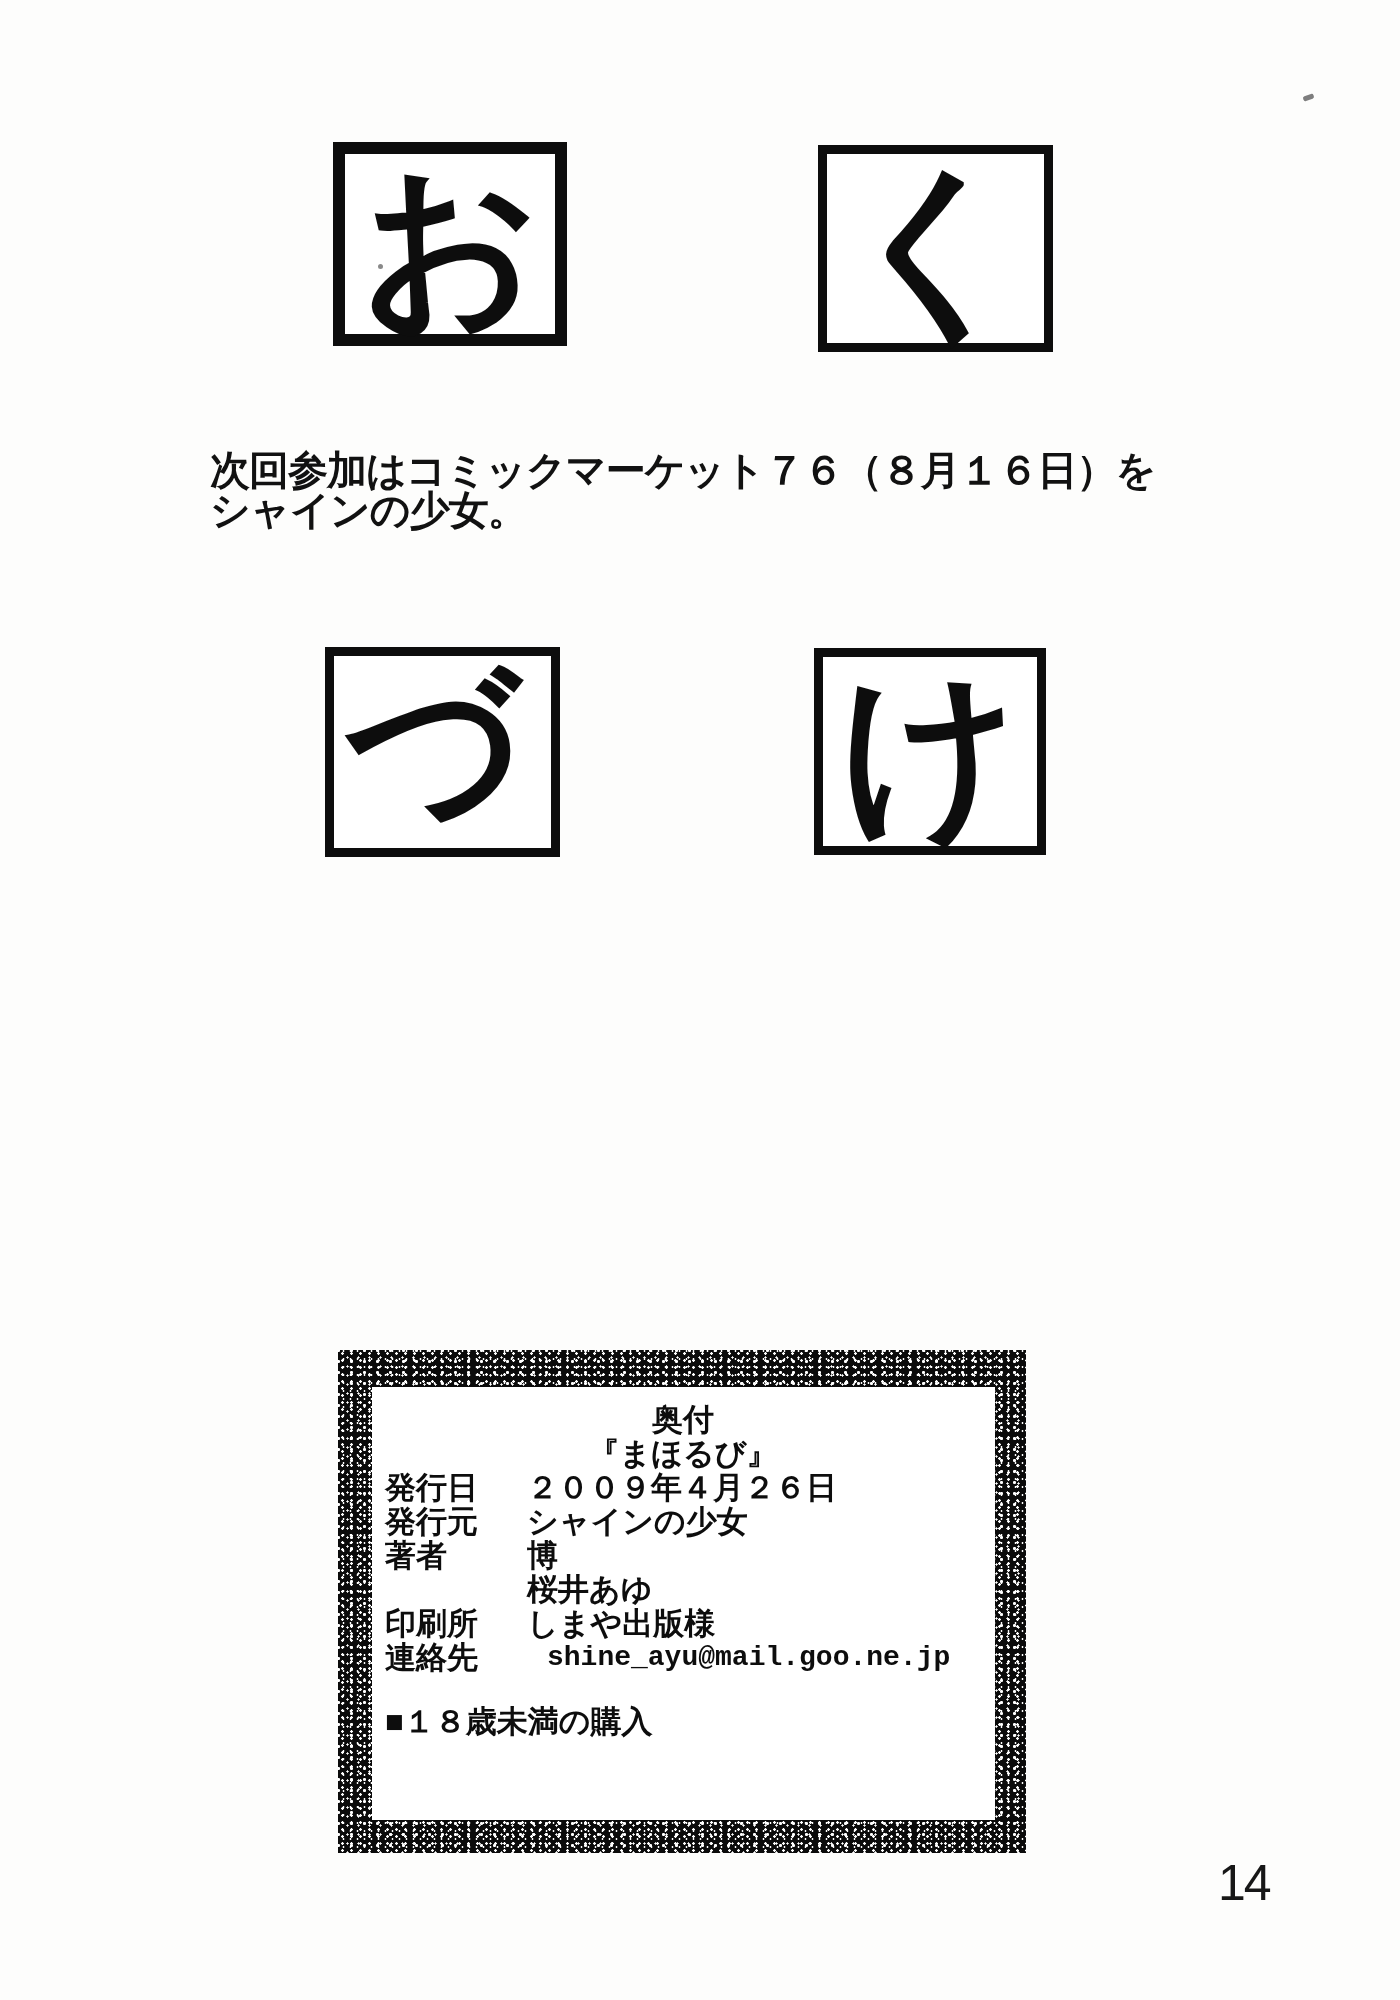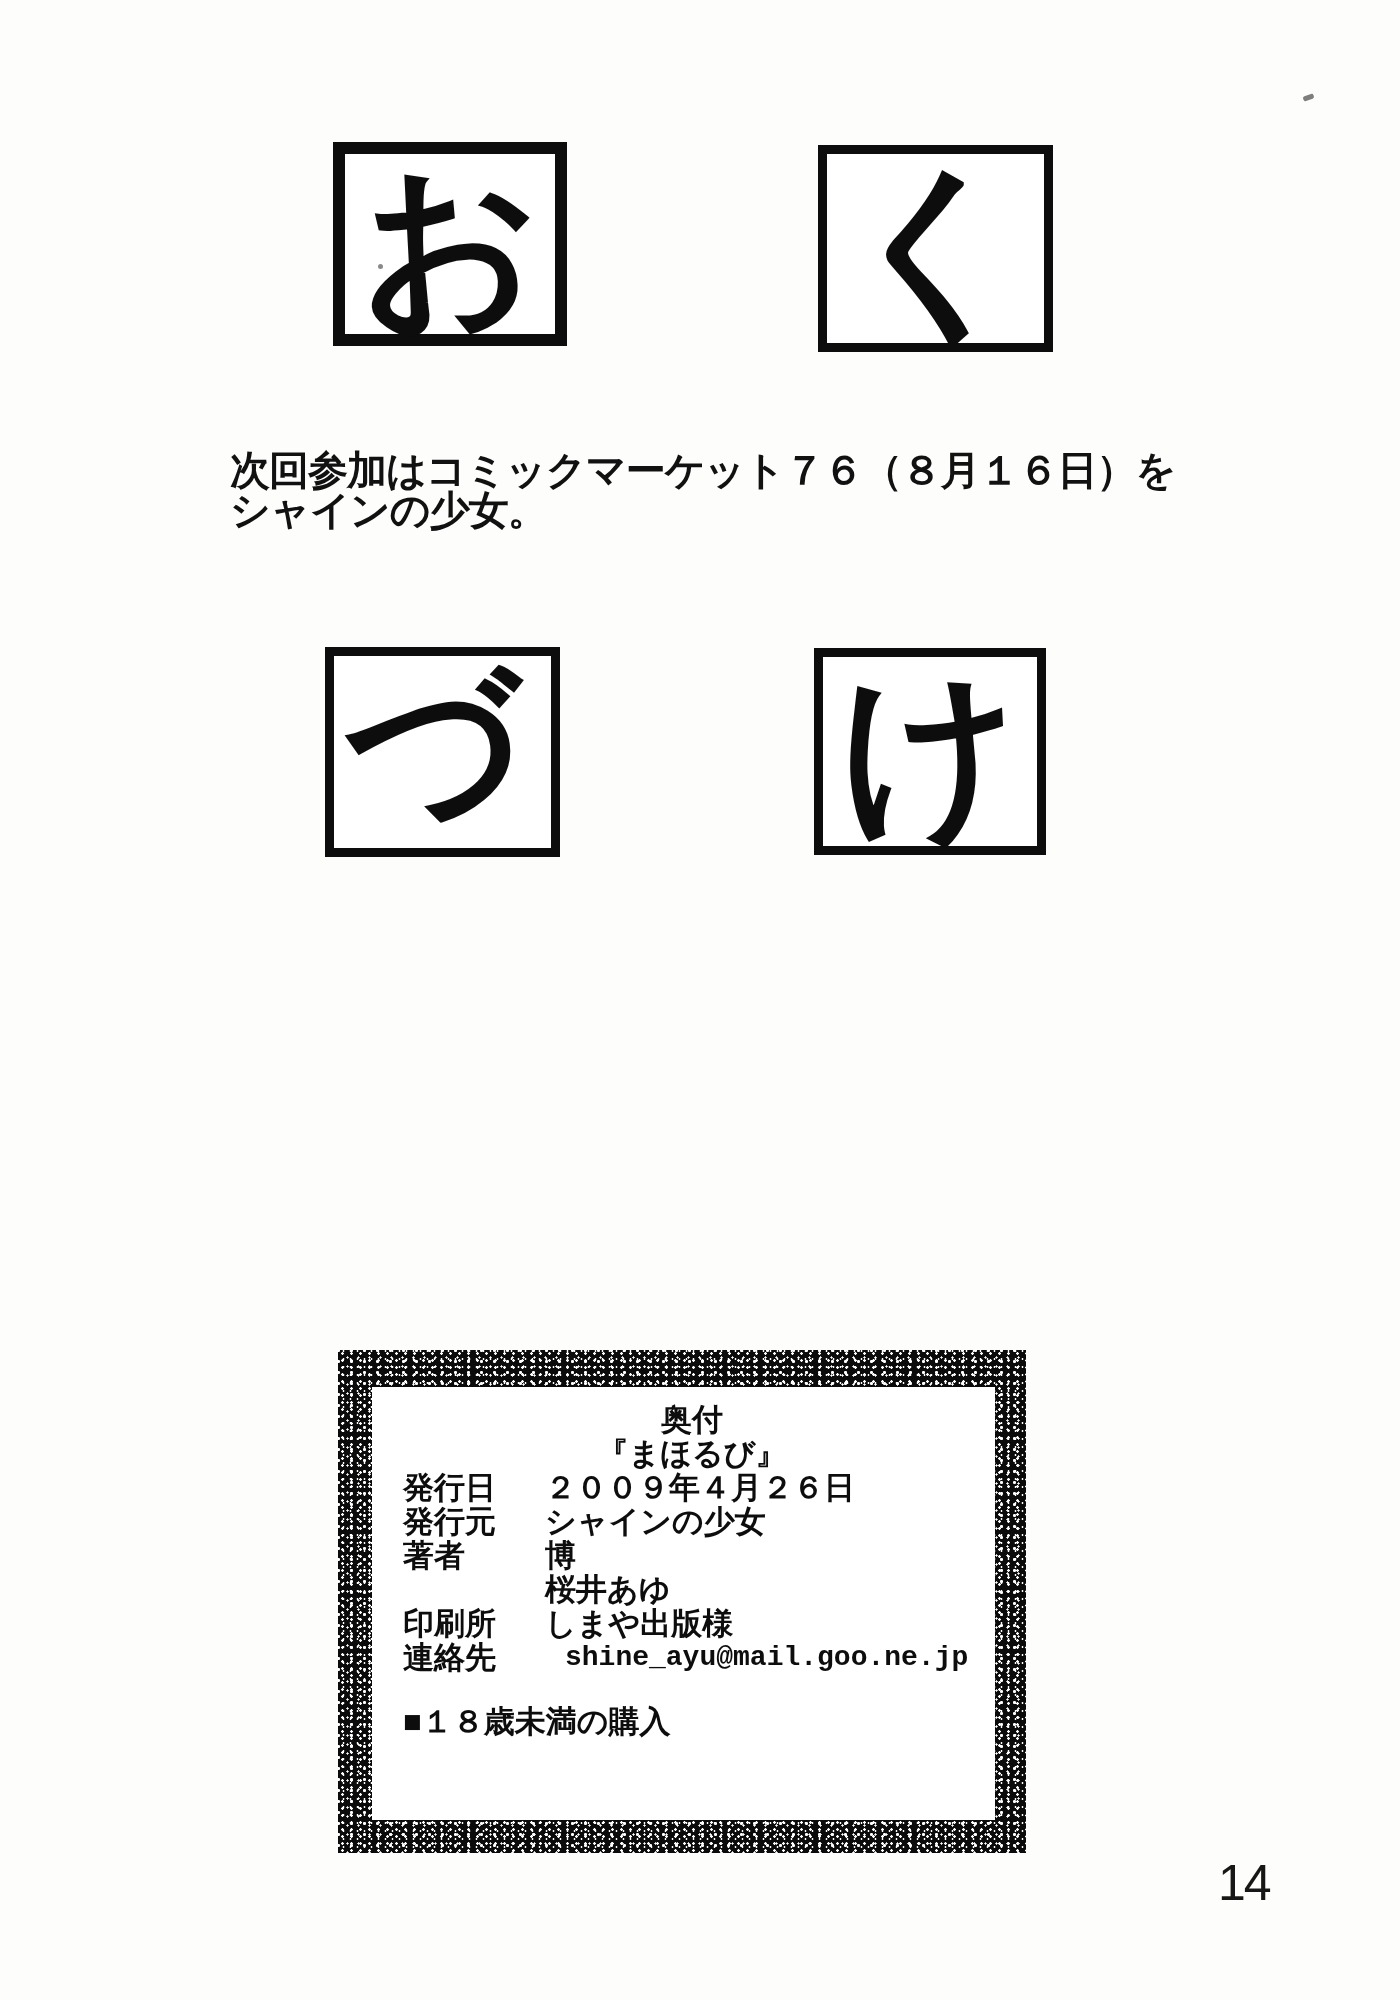--- a/index.html
+++ b/index.html
@@ -39,21 +39,20 @@
   #announcement{
     position:absolute;
     left:210px;top:450px;
     width:960px;
     font-size:40px;
     line-height:40px;
     font-weight:700;
     letter-spacing:-1px;
     color:#111;
     white-space:nowrap;
-    margin-left:20px;
   }
   
   #colophon-frame{
     position:absolute;
     left:338px;top:1350px;
     width:688px;height:503px;
     box-sizing:border-box;
     background-color:#0b0b0b;
     background-image:
       radial-gradient(circle,#fff 1.1px,transparent 1.5px),
@@ -62,21 +61,21 @@
       radial-gradient(circle,#fff 0.8px,transparent 1.2px);
     background-size:9px 7px,11px 9px,13px 11px,7px 8px;
     background-position:0 0,4px 3px,7px 6px,2px 5px;
   }
   #colophon-inner{
     position:absolute;
     left:34px;top:37px;
     width:623px;height:433px;
     background:#fff;
     box-sizing:border-box;
-    padding:16px 14px 0 31px;
+    padding:16px 14px 0 13px;
     font-size:31px;
     line-height:34px;
     font-weight:700;
     color:#0d0d0d;
     white-space:nowrap;
   }
   .col-center{text-align:center;}
   .col-row{display:flex;}
   .col-label{display:inline-block;width:142px;flex:0 0 142px;}
   .col-value{display:inline-block;}

